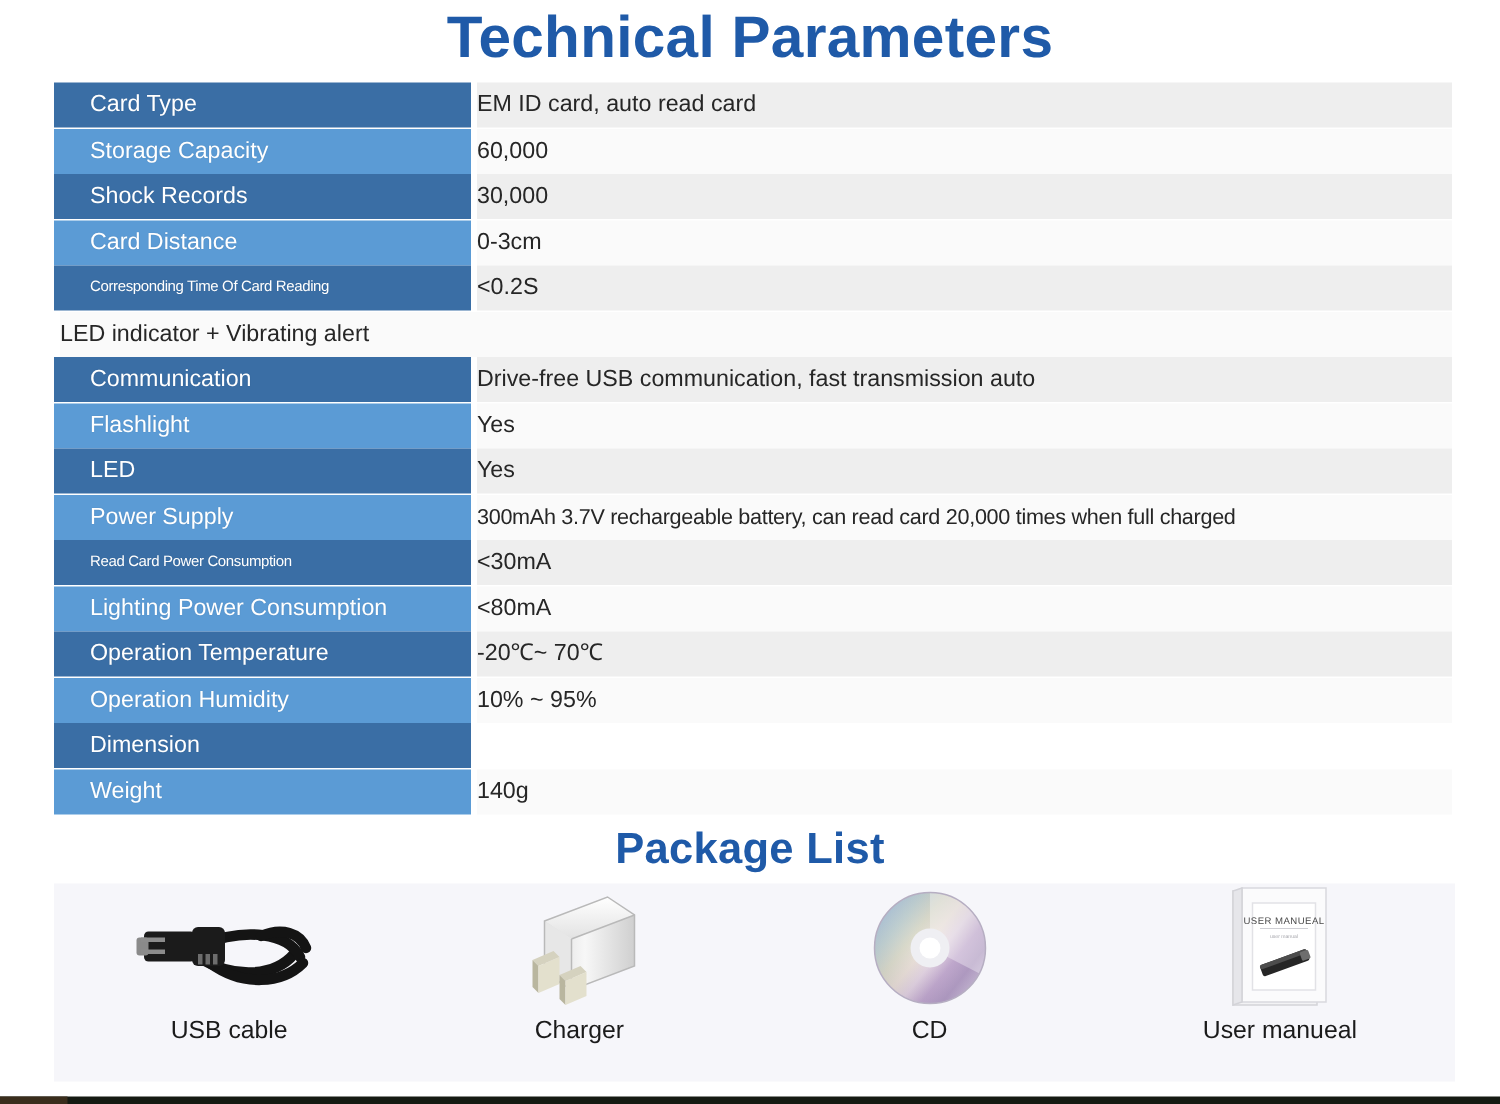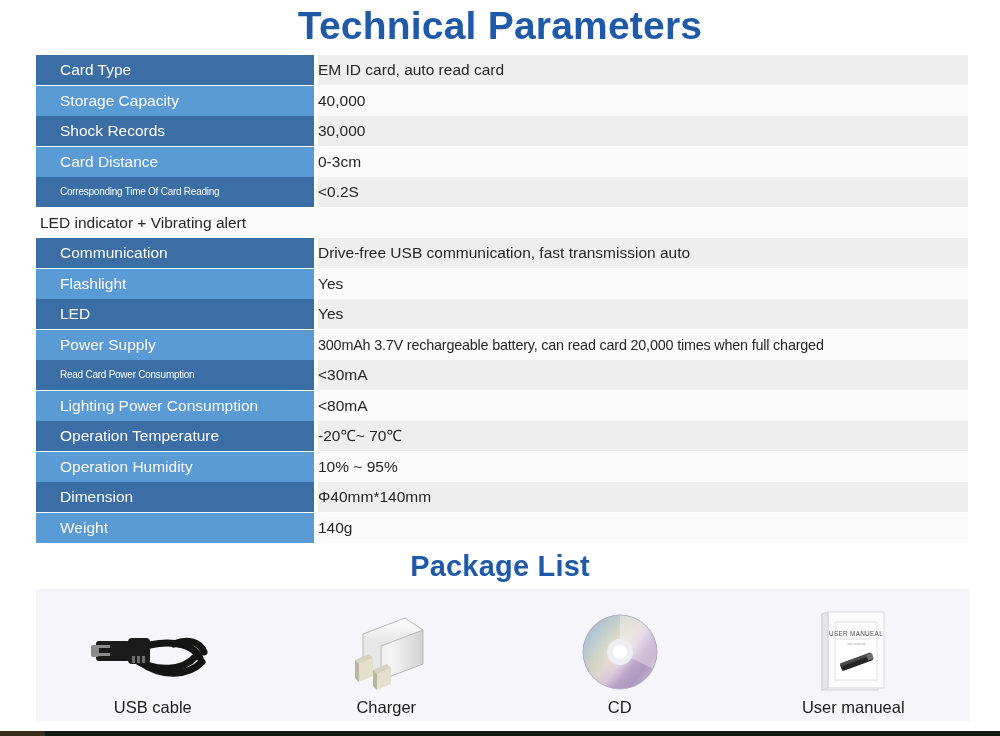--- a/index.html
+++ b/index.html
@@ -83,21 +83,20 @@
     height: 132px;
     background: #f6f6fa;
     display: flex;
     box-sizing: border-box;
   }
   .pkg-item {
     flex: 1 1 0;
     display: flex;
     flex-direction: column;
     align-items: center;
-    justify-content: flex-end;
     padding-bottom: 4px;
   }
   .pkg-art {
     height: 86px;
     width: 100%;
     display: flex;
     align-items: center;
     justify-content: center;
   }
   .pkg-caption {
@@ -128,21 +127,21 @@
 
 <div id="tech-title" class="section-title">Technical Parameters</div>
 
 <div class="spec-table" id="spec-table">
     <div class="spec-row">
       <div class="spec-label dark">Card Type</div>
       <div class="spec-value shade">EM ID card, auto read card</div>
     </div>
     <div class="spec-row">
       <div class="spec-label light">Storage Capacity</div>
-      <div class="spec-value plain">40,000</div>
+      <div class="spec-value plain">60,000</div>
     </div>
     <div class="spec-row">
       <div class="spec-label dark">Shock Records</div>
       <div class="spec-value shade">30,000</div>
     </div>
     <div class="spec-row">
       <div class="spec-label light">Card Distance</div>
       <div class="spec-value plain">0-3cm</div>
     </div>
     <div class="spec-row">
@@ -179,21 +178,20 @@
     <div class="spec-row">
       <div class="spec-label dark">Operation Temperature</div>
       <div class="spec-value shade">-20℃~ 70℃</div>
     </div>
     <div class="spec-row">
       <div class="spec-label light">Operation Humidity</div>
       <div class="spec-value plain">10% ~ 95%</div>
     </div>
     <div class="spec-row">
       <div class="spec-label dark">Dimension</div>
-      <div class="spec-value shade">Φ40mm*140mm</div>
     </div>
     <div class="spec-row">
       <div class="spec-label light">Weight</div>
       <div class="spec-value plain">140g</div>
     </div>
   </div>
 
 <div id="pkg-title" class="section-title">Package List</div>
 
 <div class="pkg-panel" id="pkg-panel">

